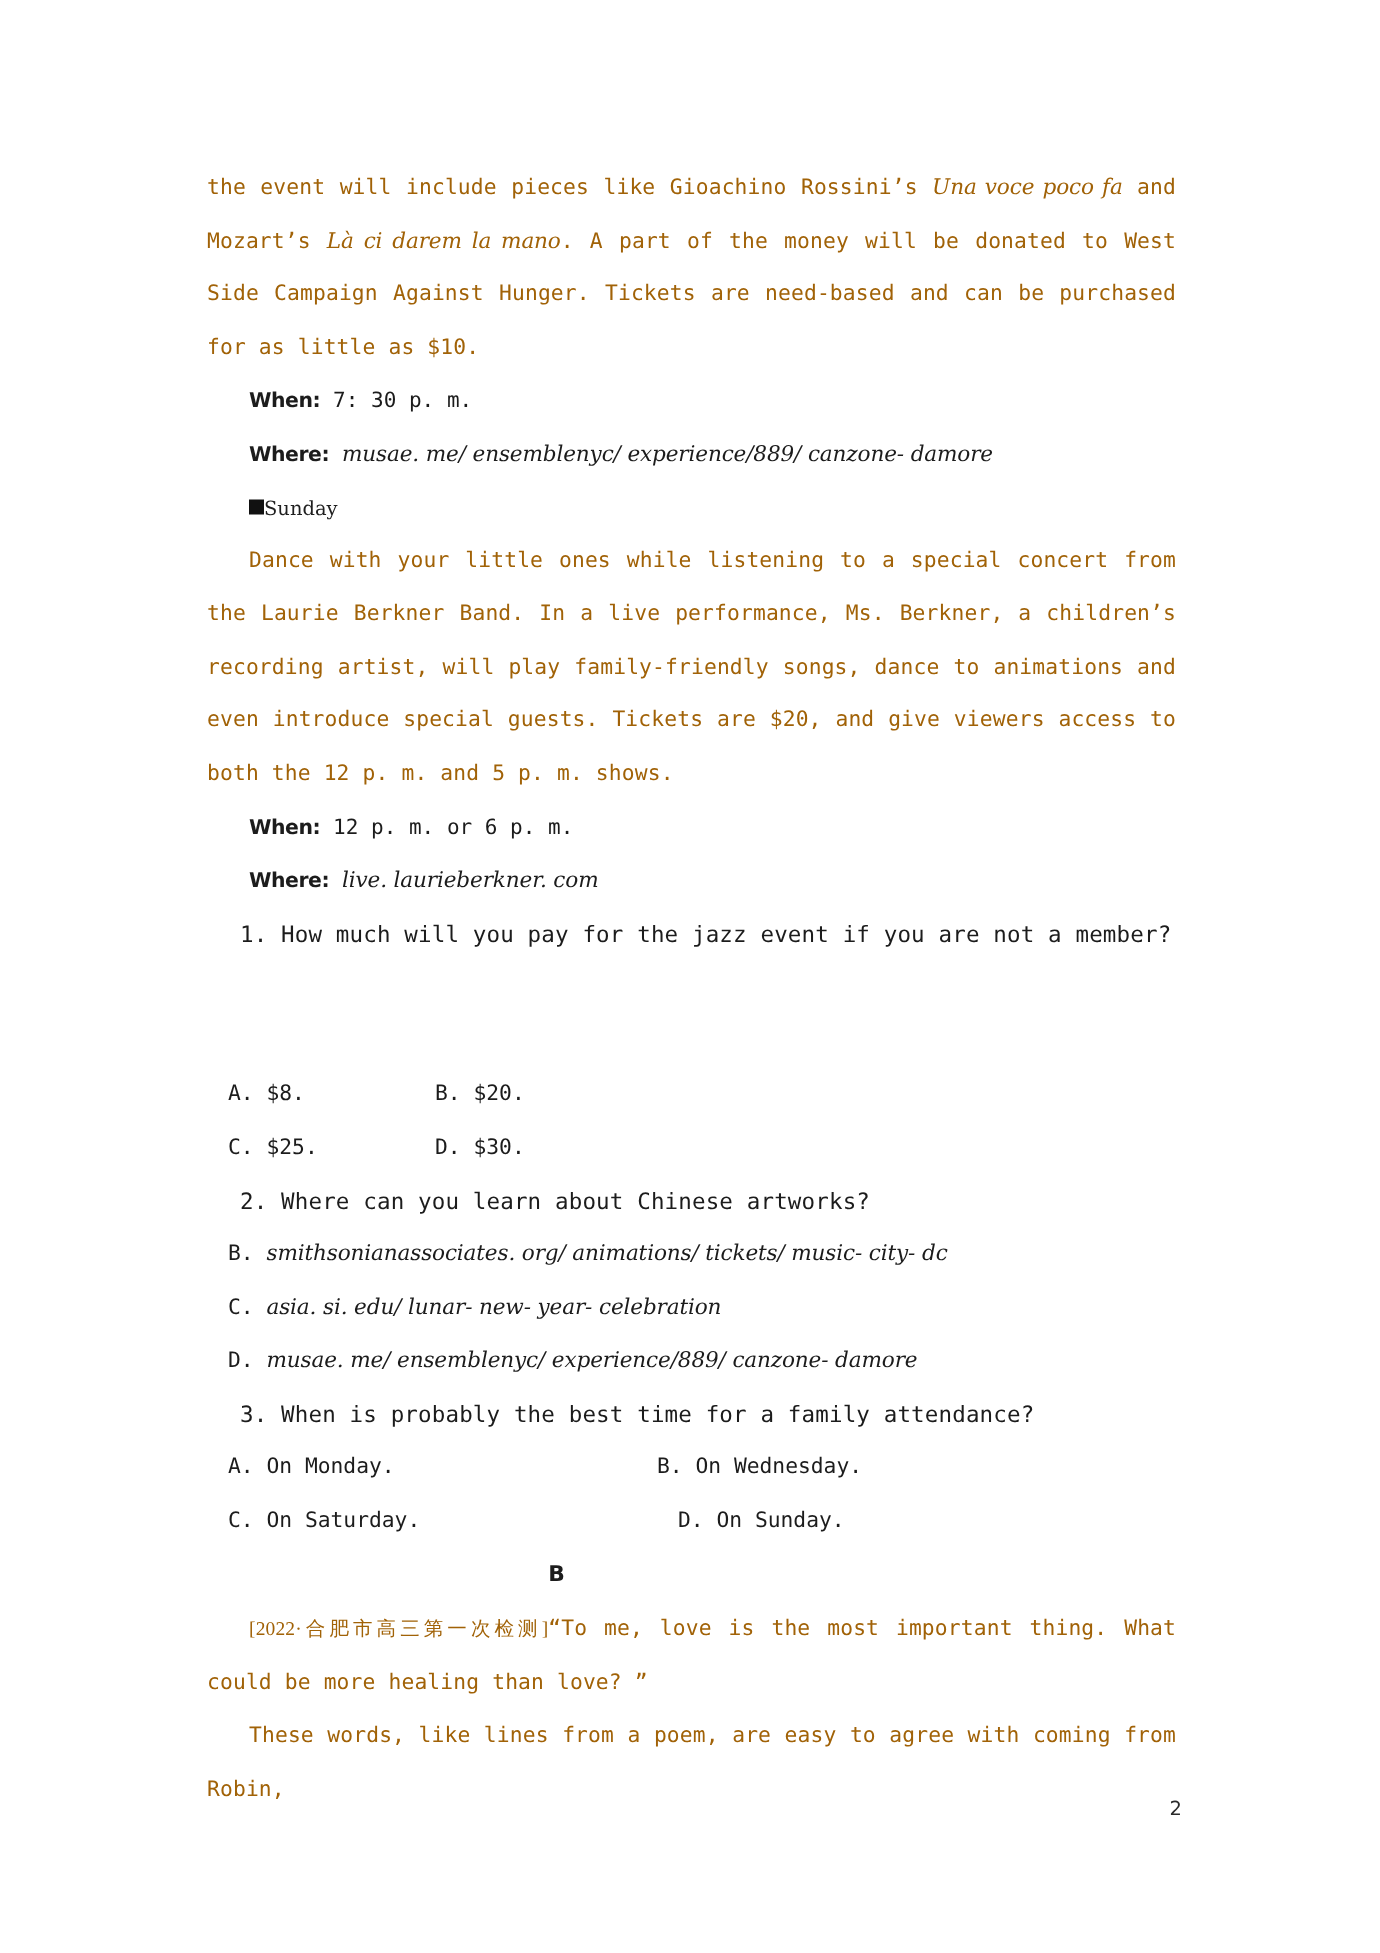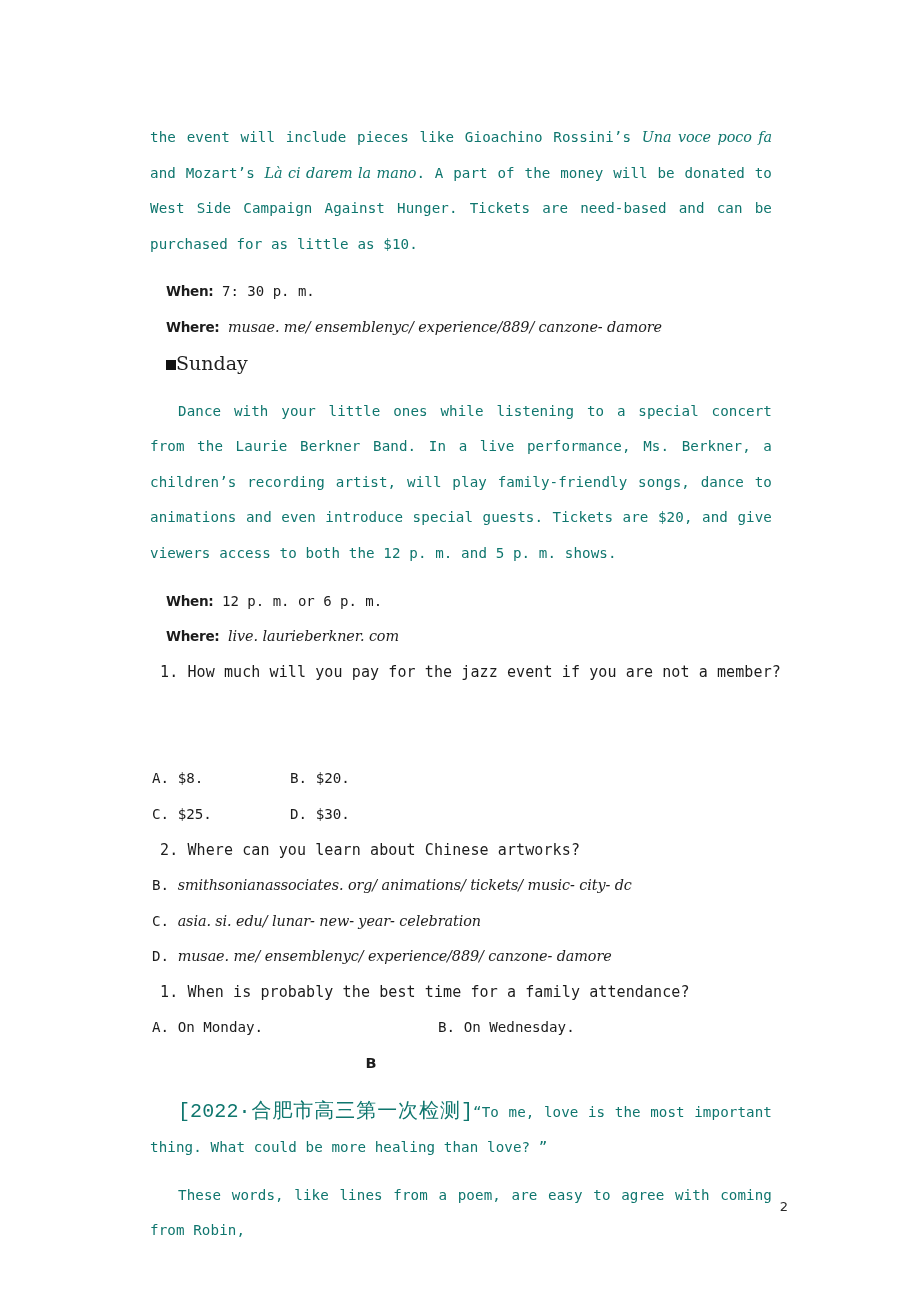--- a/index.html
+++ b/index.html
@@ -21,25 +21,25 @@
     left: 138px;
     top: 108px;
     width: 646px;
   }
 
   
   .para {
     font-family: "DejaVu Sans Mono", monospace;
     font-size: 14.2px;
     line-height: 35.6px;
-    color: #0f766e;
+    color: #a16207;
     text-align: justify;
     text-justify: inter-word;
     letter-spacing: 0.1px;
-    margin: 12px;
+    margin: 0;
     white-space: normal;
   }
   .para.indent { text-indent: 28px; }
 
   .ital {
     font-family: "DejaVu Serif", serif;
     font-style: italic;
     font-size: 14.4px;
     letter-spacing: -0.1px;
   }
@@ -77,21 +77,21 @@
     display: inline-block;
     width: 10px;
     height: 10px;
     background: #111;
     vertical-align: baseline;
     position: relative;
     top: 0px;
   }
   .day-label {
     font-family: "DejaVu Serif", serif;
-    font-size: 19px;
+    font-size: 13px;
     color: #1f1f1f;
   }
 
   
   .q-line {
     font-family: "DejaVu Sans Mono", monospace;
     font-size: 15px;
     line-height: 35.6px;
     padding-left: 22px;
     letter-spacing: 0.1px;
@@ -130,22 +130,22 @@
   .section-letter {
     text-align: center;
     font-family: "DejaVu Sans", sans-serif;
     font-weight: bold;
     font-size: 14.5px;
     line-height: 35.6px;
     padding-right: 180px;
   }
 
   .cn {
-    font-family: Liberation Mono, monospace;
-    font-size: 20px;
+    font-family: Liberation Serif, serif;
+    font-size: 13px;
   }
 
   
   .page-number {
     position: absolute;
     right: 132px;
     bottom: 88px;
     font-family: "DejaVu Sans", sans-serif;
     font-size: 13px;
     color: #2a2a2a;
@@ -192,25 +192,29 @@
     <div class="opt-row">
       <span><span>C.</span>&nbsp;<span>$25.</span></span>
       <span class="opt-col2 opt-money-b"><span>D.</span>&nbsp;<span>$30.</span></span>
     </div>
 
     <div class="q-line">2. Where can you learn about Chinese artworks?</div>
     <div class="opt-url-row"><span>B.</span>&nbsp;<span class="url">smithsonianassociates. org/ animations/ tickets/ music- city- dc</span></div>
     <div class="opt-url-row"><span>C.</span>&nbsp;<span class="url">asia. si. edu/ lunar- new- year- celebration</span></div>
     <div class="opt-url-row"><span>D.</span>&nbsp;<span class="url">musae. me/ ensemblenyc/ experience/889/ canzone- damore</span></div>
 
-    <div class="q-line">1. When is probably the best time for a family attendance?</div>
+    <div class="q-line">3. When is probably the best time for a family attendance?</div>
     <div class="opt-row">
       <span><span>A.</span>&nbsp;<span>On Monday.</span></span>
       <span class="opt-col2 opt-day-b"><span>B.</span>&nbsp;<span>On Wednesday.</span></span>
     </div>
+    <div class="opt-row">
+      <span><span>C.</span>&nbsp;<span>On Saturday.</span></span>
+      <span class="opt-col2 opt-day-d"><span>D.</span>&nbsp;<span>On Sunday.</span></span>
+    </div>
 
     <div class="section-letter">B</div>
 
     <p class="para indent"><span class="cn">[2022·合肥市高三第一次检测]</span><span>“To me, love is the most important thing. What could be more healing than love? ”</span></p>
 
     <p class="para indent">These words, like lines from a poem, are easy to agree with coming from Robin,</p>
 
   </div>
 
   <div class="page-number">2</div>

